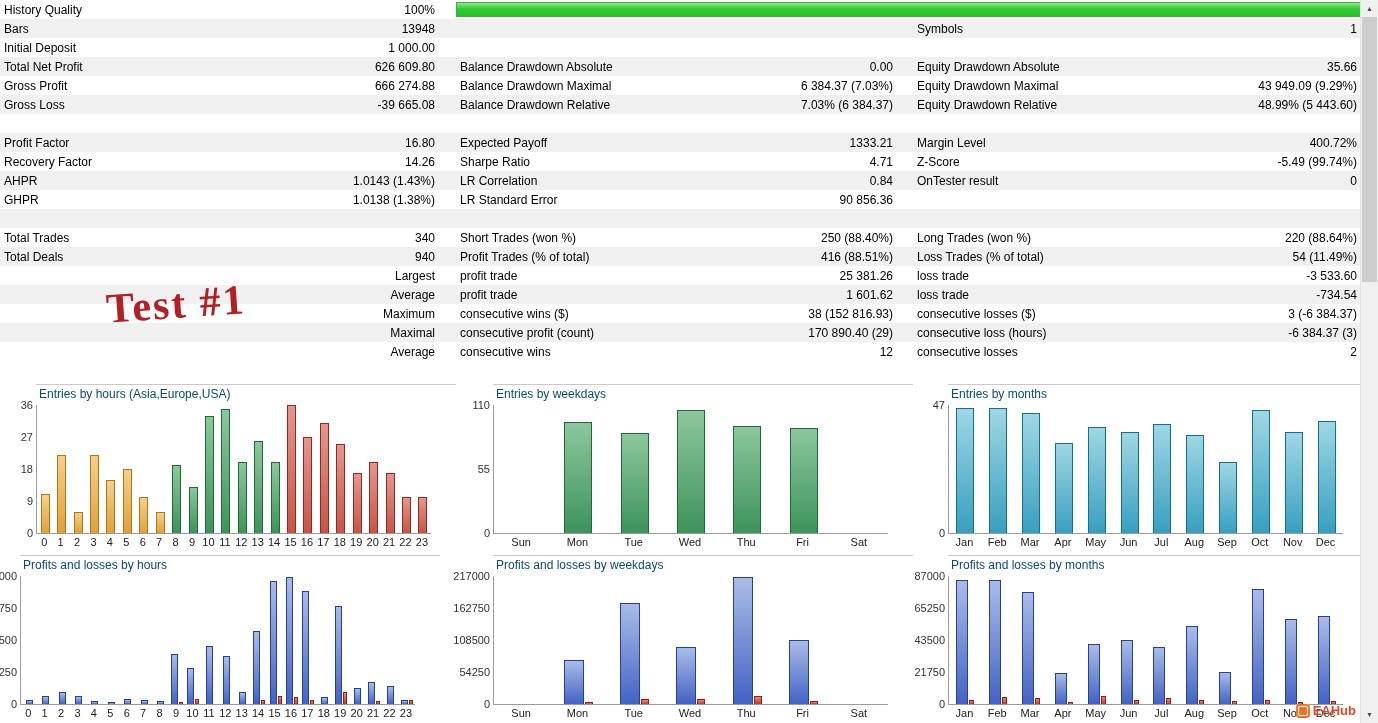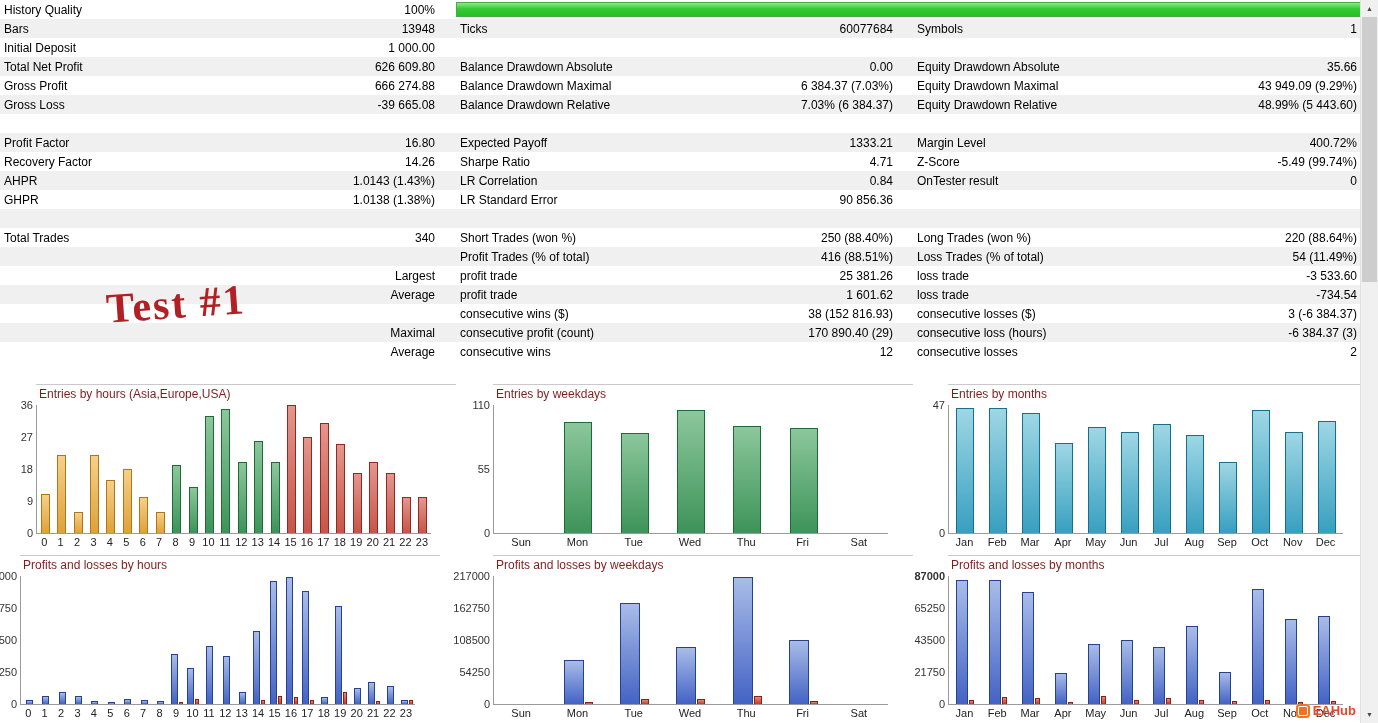--- a/index.html
+++ b/index.html
@@ -30,21 +30,21 @@
     color:#b02025;transform:rotate(-4deg);letter-spacing:2px;
   }
   
   .chart{position:absolute;width:420px;border-top:1px solid #c9c9c9;}
   #chart-0{left:36px;top:384px;}
   #chart-1{left:493px;top:384px;}
   #chart-2{left:948px;top:384px;}
   #chart-3{left:20px;top:555px;}
   #chart-4{left:493px;top:555px;}
   #chart-5{left:948px;top:555px;}
-  .chart-title{margin:2px 0 4px 3px;font-size:12px;color:#7f1d1d;white-space:nowrap;}
+  .chart-title{margin:2px 0 4px 3px;font-size:12px;color:#0c4a6e;white-space:nowrap;}
   .plot{
     position:relative;width:394px;height:128px;
     border-left:1px solid #9a9a9a;border-bottom:1px solid #9a9a9a;
     display:flex;align-items:flex-end;
   }
   .slot{flex:1 1 0;min-width:0;display:flex;justify-content:center;align-items:flex-end;gap:1px;height:100%;}
   .bar{box-sizing:border-box;border:1px solid;border-bottom:none;}
   .ylab{position:absolute;left:-46px;width:42px;text-align:right;font-size:11px;line-height:12px;color:#333;}
   .xlabels{display:flex;width:394px;margin-top:2px;}
   .xlab{flex:1 1 0;min-width:0;text-align:center;font-size:11px;color:#222;white-space:nowrap;}
@@ -76,24 +76,20 @@
       <div class="cell c2">
         <span class="lab"></span>
         <span class="val"></span>
       </div>
     </div>
     <div class="row alt" style="top: 19px;">
       <div class="cell c0">
         <span class="lab">Bars</span>
         <span class="val">13948</span>
       </div>
-      <div class="cell c1">
-        <span class="lab">Ticks</span>
-        <span class="val">60077684</span>
-      </div>
       <div class="cell c2">
         <span class="lab">Symbols</span>
         <span class="val">1</span>
       </div>
     </div>
     <div class="row" style="top: 38px; padding-left: 48px;">
       <div class="cell c0">
         <span class="lab">Initial Deposit</span>
         <span class="val">1 000.00</span>
       </div>
@@ -240,20 +236,24 @@
       <div class="cell c1">
         <span class="lab">Short Trades (won %)</span>
         <span class="val">250 (88.40%)</span>
       </div>
       <div class="cell c2">
         <span class="lab">Long Trades (won %)</span>
         <span class="val">220 (88.64%)</span>
       </div>
     </div>
     <div class="row alt" style="top: 247px;">
+      <div class="cell c0">
+        <span class="lab">Total Deals</span>
+        <span class="val">940</span>
+      </div>
       <div class="cell c1">
         <span class="lab">Profit Trades (% of total)</span>
         <span class="val">416 (88.51%)</span>
       </div>
       <div class="cell c2">
         <span class="lab">Loss Trades (% of total)</span>
         <span class="val">54 (11.49%)</span>
       </div>
     </div>
     <div class="row" style="top: 266px;">
@@ -278,20 +278,24 @@
       <div class="cell c1">
         <span class="lab">profit trade</span>
         <span class="val">1 601.62</span>
       </div>
       <div class="cell c2">
         <span class="lab">loss trade</span>
         <span class="val">-734.54</span>
       </div>
     </div>
     <div class="row" style="top: 304px;">
+      <div class="cell c0">
+        <span class="lab"></span>
+        <span class="val">Maximum</span>
+      </div>
       <div class="cell c1">
         <span class="lab">consecutive wins ($)</span>
         <span class="val">38 (152 816.93)</span>
       </div>
       <div class="cell c2">
         <span class="lab">consecutive losses ($)</span>
         <span class="val">3 (-6 384.37)</span>
       </div>
     </div>
     <div class="row alt" style="top: 323px;">
@@ -686,21 +690,21 @@
         <span class="xlab">Sat</span>
       </div>
     </div>
     <div class="chart" id="chart-5">
       <div class="chart-title">Profits and losses by months</div>
       <div class="plot">
         <div class="ylab" style="top: 122px;">0</div>
         <div class="ylab" style="top: 90px;">21750</div>
         <div class="ylab" style="top: 58px;">43500</div>
         <div class="ylab" style="top: 26px;">65250</div>
-        <div class="ylab" style="top: -6px; font-weight: bold;">87000</div>
+        <div class="ylab" style="top: -6px;">87000</div>
         <div class="slot">
           <div class="bar" style="width: 12px; height: 124px; background: linear-gradient(rgb(169, 188, 232), rgb(67, 99, 196)); border-color: rgb(38, 65, 143);"></div>
           <div class="bar" style="width: 5px; height: 4px; background: linear-gradient(rgb(224, 138, 128), rgb(194, 59, 42)); border-color: rgb(143, 31, 20);"></div>
         </div>
         <div class="slot">
           <div class="bar" style="width: 12px; height: 124px; background: linear-gradient(rgb(169, 188, 232), rgb(67, 99, 196)); border-color: rgb(38, 65, 143);"></div>
           <div class="bar" style="width: 5px; height: 7px; background: linear-gradient(rgb(224, 138, 128), rgb(194, 59, 42)); border-color: rgb(143, 31, 20);"></div>
         </div>
         <div class="slot">
           <div class="bar" style="width: 12px; height: 112px; background: linear-gradient(rgb(169, 188, 232), rgb(67, 99, 196)); border-color: rgb(38, 65, 143);"></div>

